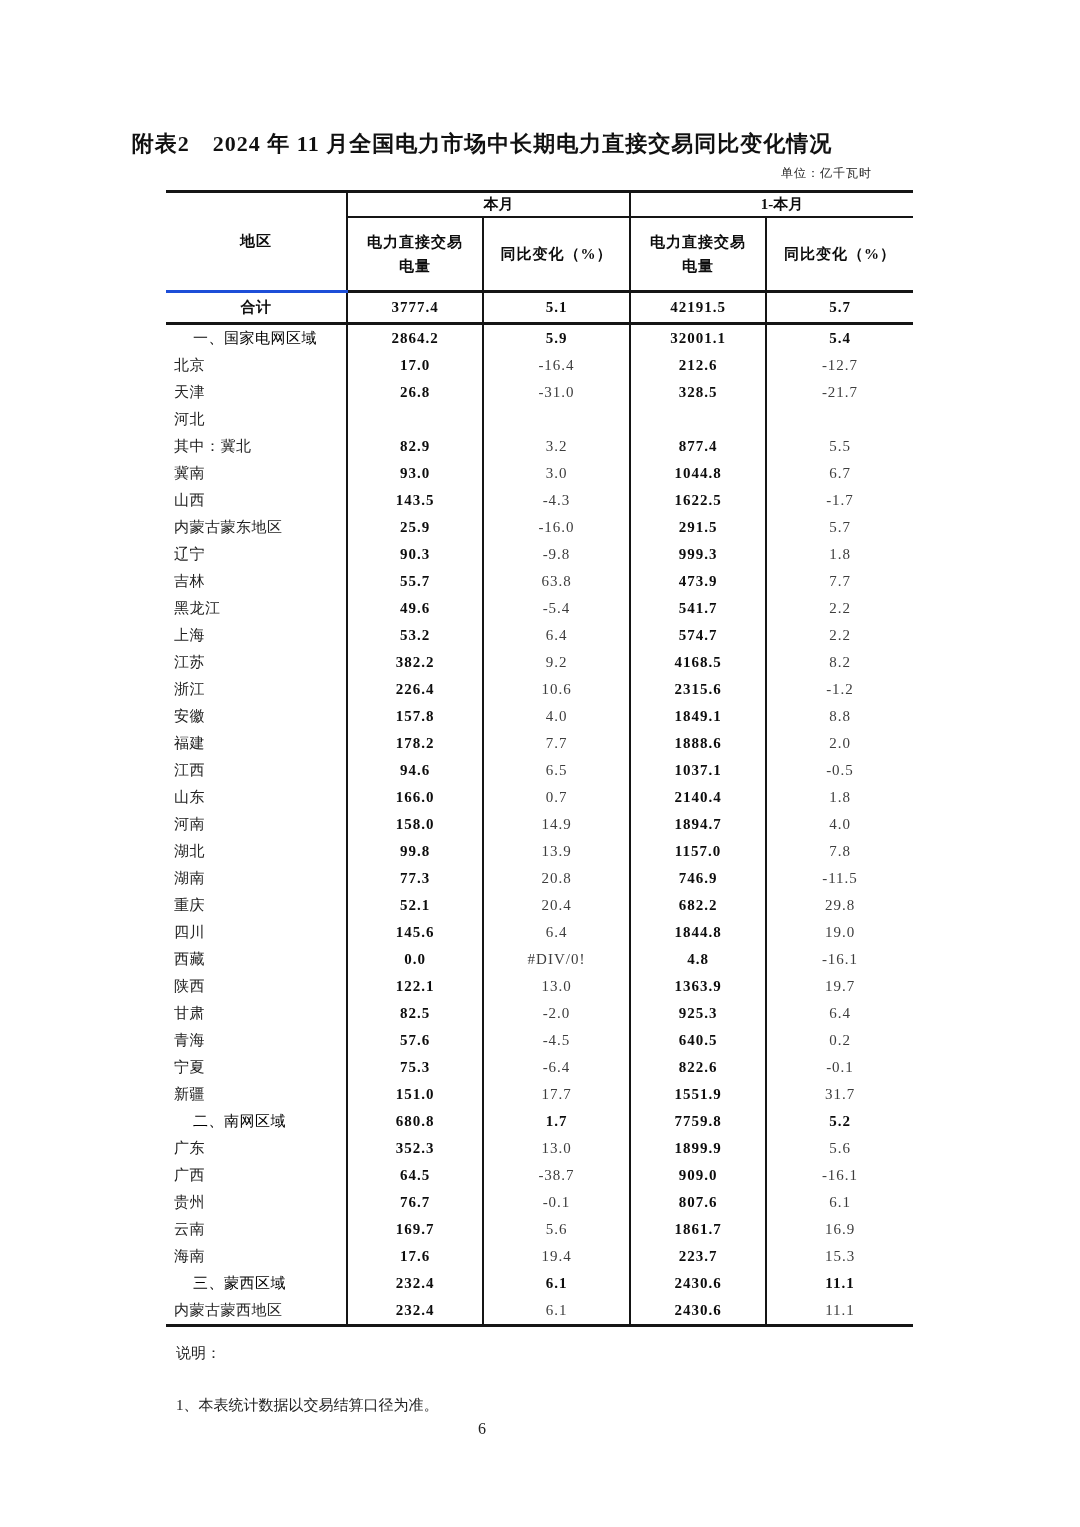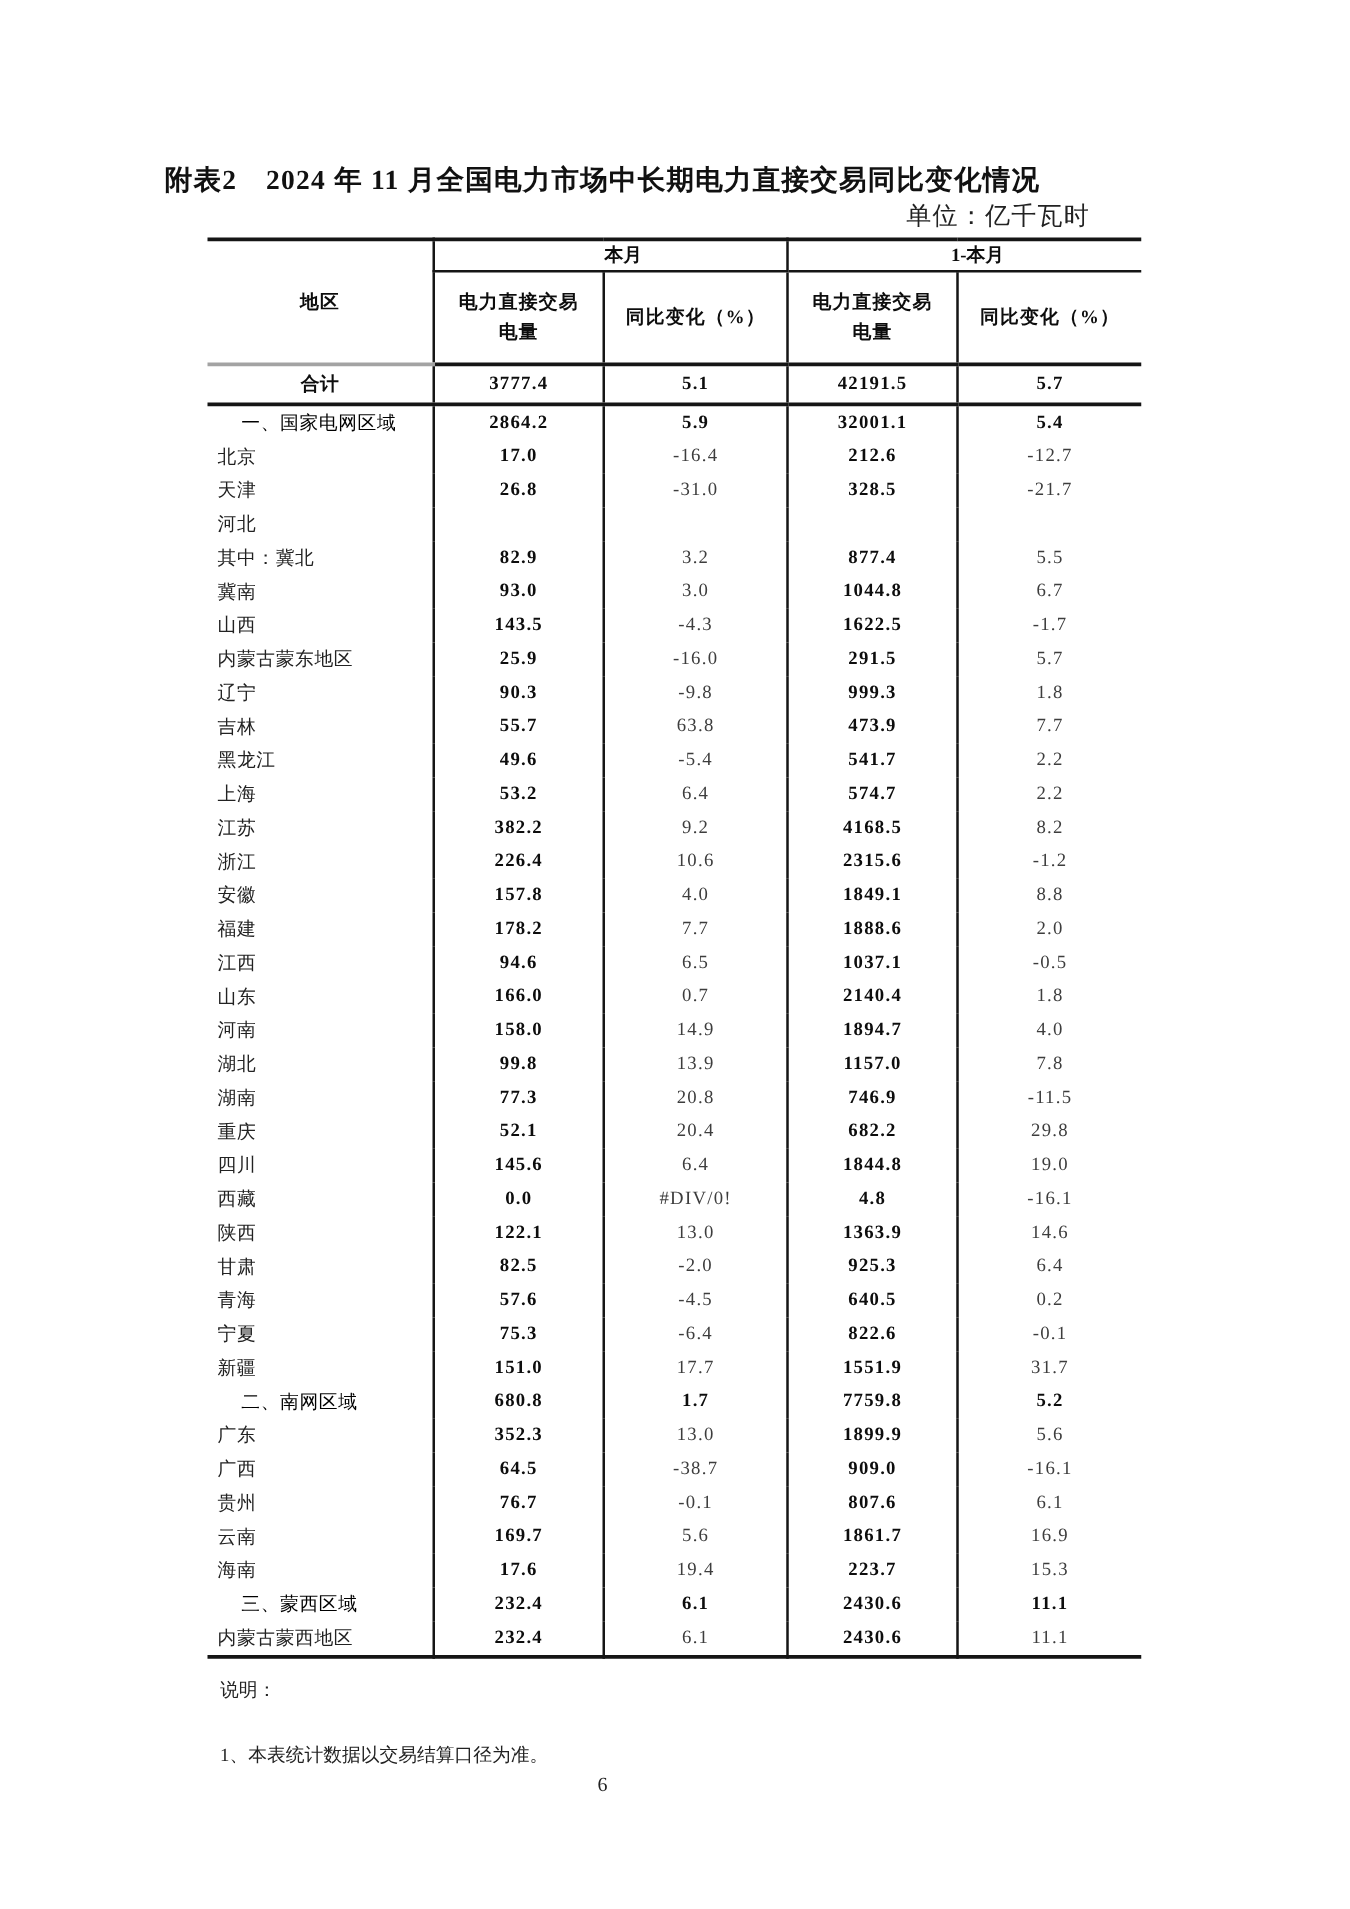--- a/index.html
+++ b/index.html
@@ -6,36 +6,36 @@
   .page {
     width:964px; height:1527px; background:#ffffff; position:relative;
     font-family:"Liberation Serif","DejaVu Serif",serif; color:#1a1a1a;
     box-sizing:border-box; padding-top:130px; overflow:hidden;
   }
   .title {
     text-align:center; font-size:22px; font-weight:700; letter-spacing:1px;
     line-height:28px; color:#111;
   }
   .unit {
-    text-align:right; padding-right:92px; font-size:20px; line-height:22px;
+    text-align:right; padding-right:92px; font-size:12px; line-height:22px;
     margin-top:4px; margin-bottom:6px; color:#222; letter-spacing:1px;
   }
   table.main {
     margin-left:166px; width:747px; border-collapse:collapse; table-layout:fixed;
     border-top:3px solid #151515; border-bottom:3px solid #151515;
   }
   th, td { padding:0; margin:0; }
   .bl { border-left:2px solid #151515; }
   tr.group-row th {
     height:23px; font-size:15px; font-weight:700; text-align:center;
     vertical-align:middle; color:#0d0d0d;
   }
   tr.group-row th.th-group { border-bottom:2px solid #151515;padding-left:20px; }
   th.th-region {
-    border-bottom:3px solid #a3a3a3; font-size:15px; font-weight:700;
+    border-bottom:3px solid #1d4ed8; font-size:15px; font-weight:700;
     text-align:center; vertical-align:middle; color:#0d0d0d; letter-spacing:1px;
   }
   tr.sub-row th {
     height:72px; border-bottom:3px solid #151515; font-size:15px; font-weight:700;
     line-height:24px; vertical-align:middle; text-align:center; color:#0d0d0d;
     padding:0 13px; letter-spacing:1px;
   }
   tbody td { height:27px; font-size:15px; vertical-align:middle; }
   .td-region { text-align:left; padding-left:8px; color:#222; letter-spacing:0.5px; }
   .td-num { text-align:center; letter-spacing:1px; }
@@ -257,21 +257,21 @@
           <td class="td-num bl td-qty">0.0</td>
           <td class="td-num bl td-pct">#DIV/0!</td>
           <td class="td-num bl td-qty">4.8</td>
           <td class="td-num bl td-pct">-16.1</td>
         </tr>
         <tr class="row-normal">
           <td class="td-region">陕西</td>
           <td class="td-num bl td-qty">122.1</td>
           <td class="td-num bl td-pct">13.0</td>
           <td class="td-num bl td-qty">1363.9</td>
-          <td class="td-num bl td-pct">14.6</td>
+          <td class="td-num bl td-pct">19.7</td>
         </tr>
         <tr class="row-normal">
           <td class="td-region">甘肃</td>
           <td class="td-num bl td-qty">82.5</td>
           <td class="td-num bl td-pct">-2.0</td>
           <td class="td-num bl td-qty">925.3</td>
           <td class="td-num bl td-pct">6.4</td>
         </tr>
         <tr class="row-normal">
           <td class="td-region">青海</td>

